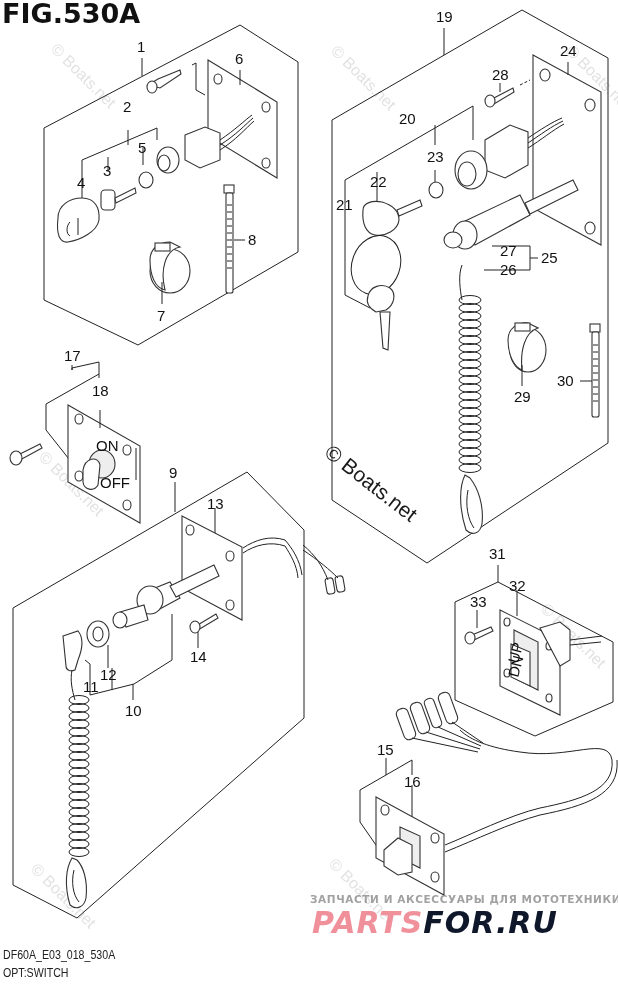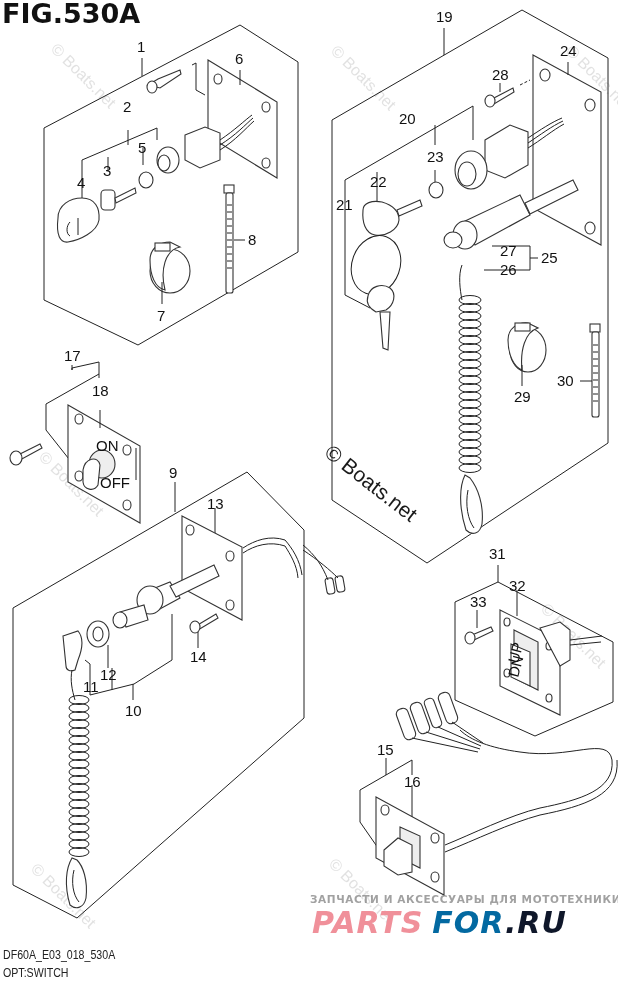--- a/index.html
+++ b/index.html
@@ -8,21 +8,21 @@
   .fig-title { position: absolute; left: 2px; top: -2px; font-family: "DejaVu Sans", sans-serif; font-weight: bold; font-size: 27px; letter-spacing: 0px; color: #111; }
   .footer { position: absolute; left: 3px; font-family: "Liberation Sans Narrow", "Liberation Sans", sans-serif; font-size: 12.5px; color: #222; transform: scaleX(0.85); transform-origin: left; }
   .footer.code { top: 948px; }
   .footer.name { top: 966px; }
   .callout { font-family: "Liberation Sans", sans-serif; font-size: 15px; fill: #111; font-weight: 500; }
   .wm { position: absolute; font-family: "Liberation Sans", sans-serif; color: rgba(170,170,170,0.35); font-size: 16px; transform: rotate(45deg); transform-origin: left top; white-space: nowrap; }
   .wm-big { position: absolute; left: 335px; top: 440px; font-family: "Liberation Sans", sans-serif; font-size: 21px; color: #1a1a1a; transform: rotate(38deg); transform-origin: left top; white-space: nowrap; }
   .brand-sub { position: absolute; left: 310px; top: 893px; font-family: "DejaVu Sans", sans-serif; font-weight: bold; font-size: 10.5px; color: rgba(130,130,130,0.75); letter-spacing: 0.6px; white-space: nowrap; }
   .brand { position: absolute; left: 312px; top: 905px; font-family: "DejaVu Sans", sans-serif; font-weight: bold; font-style: italic; font-size: 30px; letter-spacing: 1px; white-space: nowrap; }
   .brand .p1 { color: #f0909a; }
-  .brand .p2 { color: #0369a1; margin-left: 9px; }
+  .brand .p2 { color: #0f172a; }
   .brand .p3 { color: #0f172a; }
   .ln { stroke: #222; stroke-width: 1; fill: none; }
   .part { stroke: #333; stroke-width: 1.1; fill: #fff; }
   .partg { stroke: #333; stroke-width: 1.1; fill: #eee; }
 </style>
 </head>
 <body>
 
 <div class="fig-title">FIG.530A</div>
 

